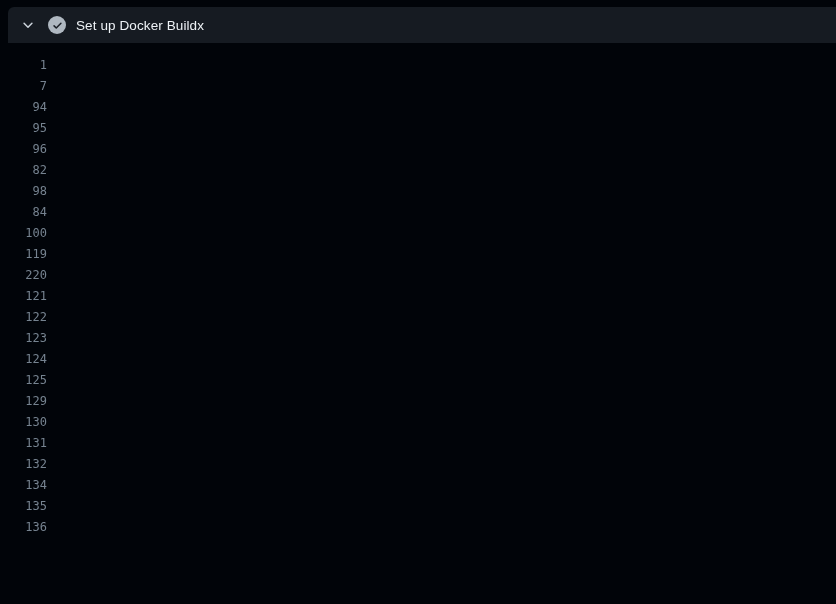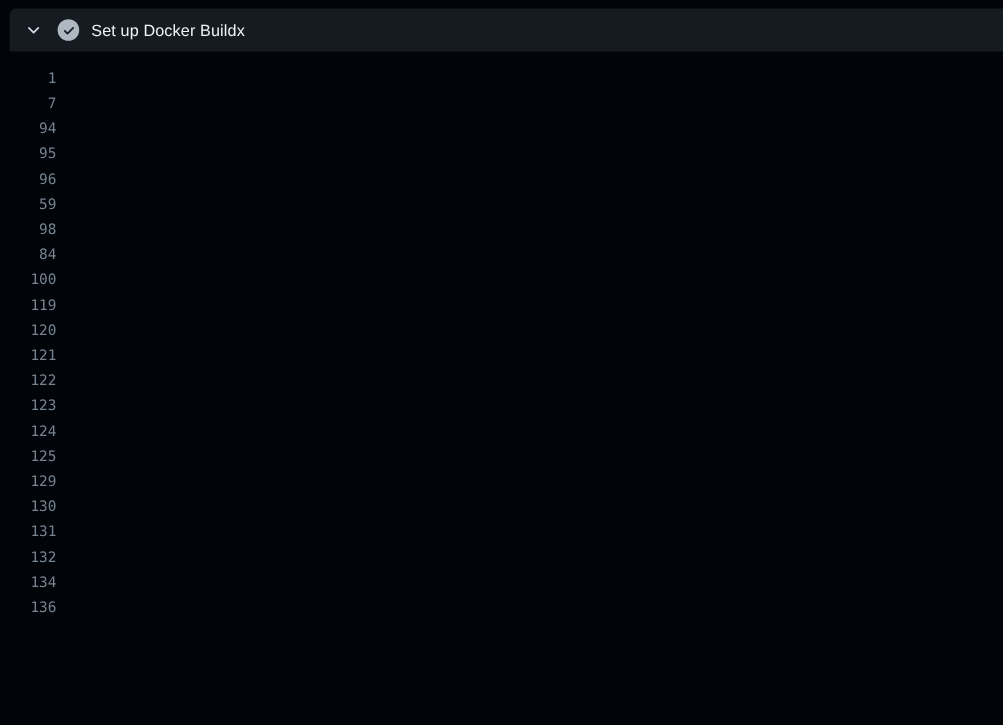--- a/index.html
+++ b/index.html
@@ -103,21 +103,21 @@
     </span>
   </div>
     <div class="log-line output">
     <span class="lnum">96</span>
     <span class="body">
       
       
     </span>
   </div>
     <div class="log-line group">
-    <span class="lnum">59</span>
+    <span class="lnum">82</span>
     <span class="body">
       
       
     </span>
   </div>
     <div class="log-line command">
     <span class="lnum">98</span>
     <span class="body">
       
       
@@ -138,21 +138,21 @@
     </span>
   </div>
     <div class="log-line group">
     <span class="lnum">119</span>
     <span class="body">
       
       
     </span>
   </div>
     <div class="log-line output">
-    <span class="lnum">120</span>
+    <span class="lnum">220</span>
     <span class="body">
       
       
     </span>
   </div>
     <div class="log-line output">
     <span class="lnum">121</span>
     <span class="body">
       
       
@@ -209,20 +209,27 @@
   </div>
     <div class="log-line output">
     <span class="lnum">132</span>
     <span class="body">
       
       
     </span>
   </div>
     <div class="log-line output">
     <span class="lnum">134</span>
+    <span class="body">
+      
+      
+    </span>
+  </div>
+    <div class="log-line group">
+    <span class="lnum">135</span>
     <span class="body">
       
       
     </span>
   </div>
     <div class="log-line output">
     <span class="lnum">136</span>
     <span class="body">
       
       

